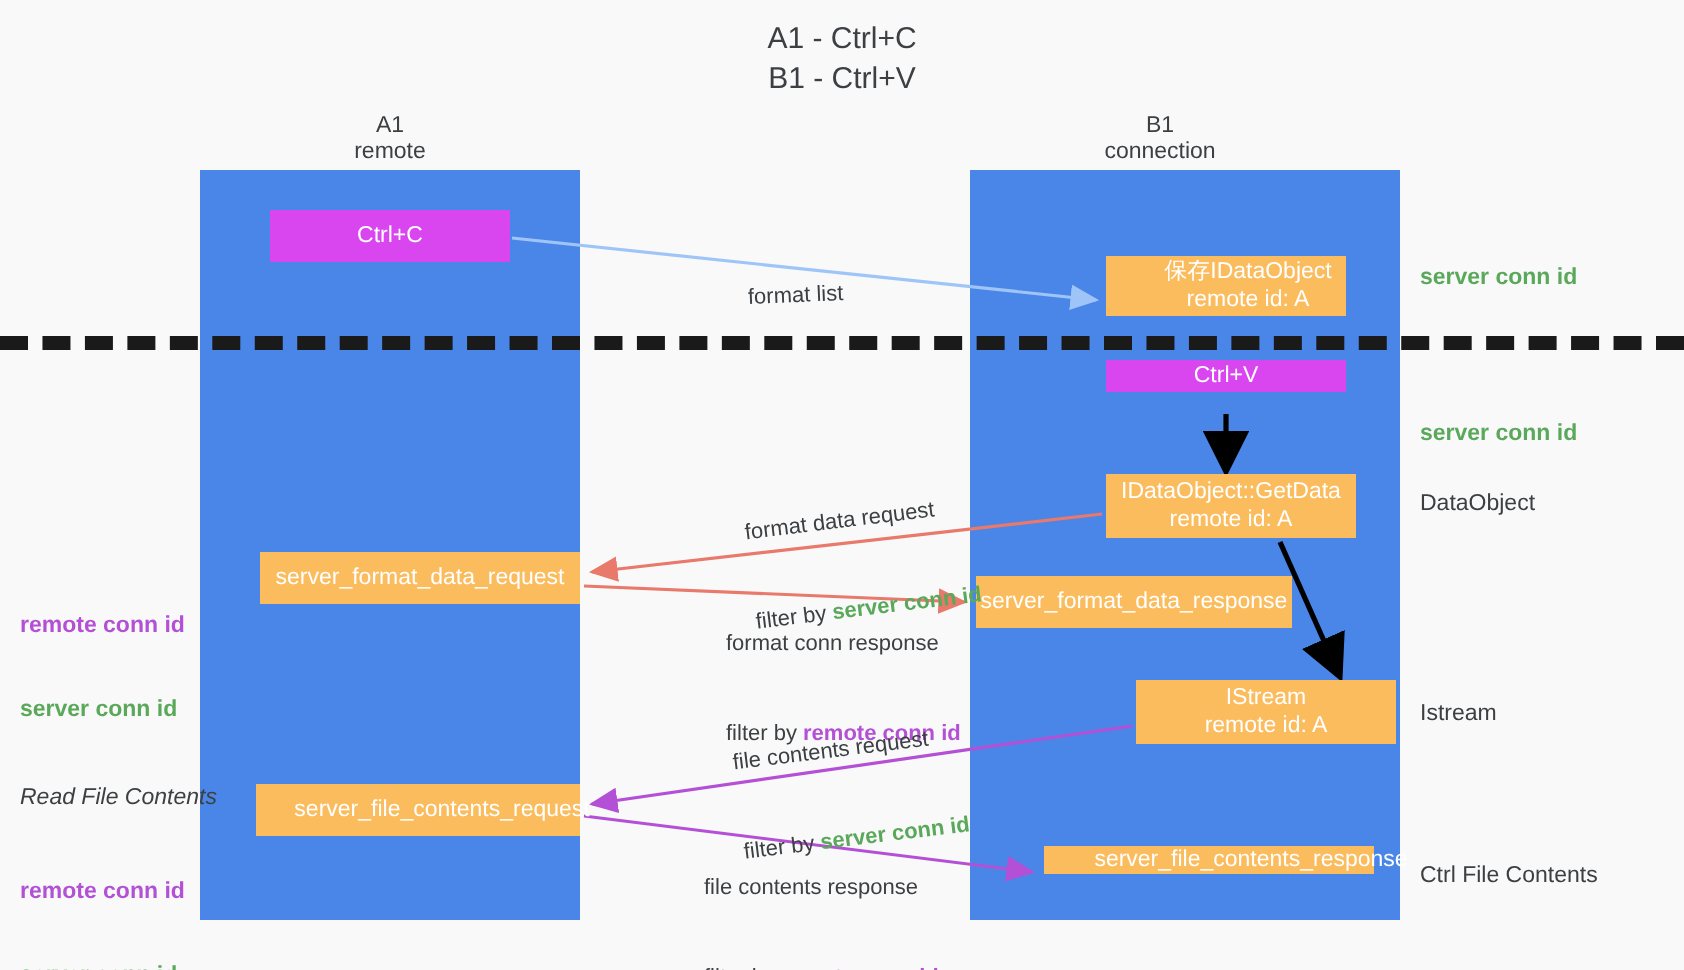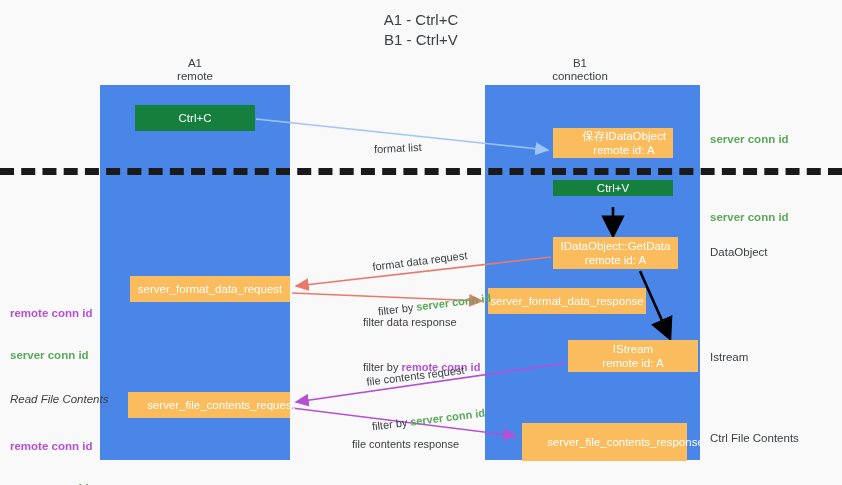--- a/index.html
+++ b/index.html
@@ -67,31 +67,31 @@
     align-items: center;
     justify-content: center;
     text-align: center;
     color: #ffffff;
     font-size: 11.5px;
     line-height: 14px;
     white-space: pre;
     box-sizing: border-box;
   }
   .box-orange { background: #fbbc5e; }
-  .box-green  { background: #15803d; }
+  .box-green  { background: #d946ef; }
 
   #box-ctrl-c      { left: 135px; top: 105px; width: 120px; height: 26px; }
   #box-save-ido    { left: 553px; top: 128px; width: 120px; height: 30px; padding-left: 22px; }
   #box-ctrl-v      { left: 553px; top: 180px; width: 120px; height: 16px; }
   #box-getdata     { left: 553px; top: 237px; width: 125px; height: 32px; }
   #box-fmt-req     { left: 130px; top: 276px; width: 160px; height: 26px; }
   #box-fmt-resp    { left: 488px; top: 288px; width: 158px; height: 26px; }
   #box-istream     { left: 568px; top: 340px; width: 130px; height: 32px; }
   #box-file-req    { left: 128px; top: 392px; width: 162px; height: 26px; padding-left: 24px; }
-  #box-file-resp   { left: 522px; top: 423px; width: 165px; height: 38px; padding-left: 42px; }
+  #box-file-resp   { left: 522px; top: 423px; width: 165px; height: 14px; padding-left: 42px; }
 
   
   .side-note {
     font-size: 11.5px;
     line-height: 14px;
     white-space: pre;
   }
   .note-green  { color: #5aa85a; font-weight: bold; }
   .note-dark   { color: #3c4043; }
   .note-purple { color: #b450d6; font-weight: bold; }
@@ -199,21 +199,21 @@
   <div class="abs edge-label" id="lbl-format-list">
     <span class="stack-line">format list</span>
   </div>
 
   <div class="abs edge-label" id="lbl-fmt-data-req">
     <span class="stack-line">format data request</span>
     <span class="stack-line"><span>filter by </span><span class="hl-green">server conn id</span></span>
   </div>
 
   <div class="abs edge-label" id="lbl-fmt-data-resp">
-    <span class="stack-line">filter data response</span>
+    <span class="stack-line">format conn response</span>
     <span class="stack-line"><span>filter by </span><span class="hl-purple">remote conn id</span></span>
   </div>
 
   <div class="abs edge-label" id="lbl-file-req">
     <span class="stack-line">file contents request</span>
     <span class="stack-line"><span>filter by </span><span class="hl-green">server conn id</span></span>
   </div>
 
   <div class="abs edge-label" id="lbl-file-resp">
     <span class="stack-line">file contents response</span>

